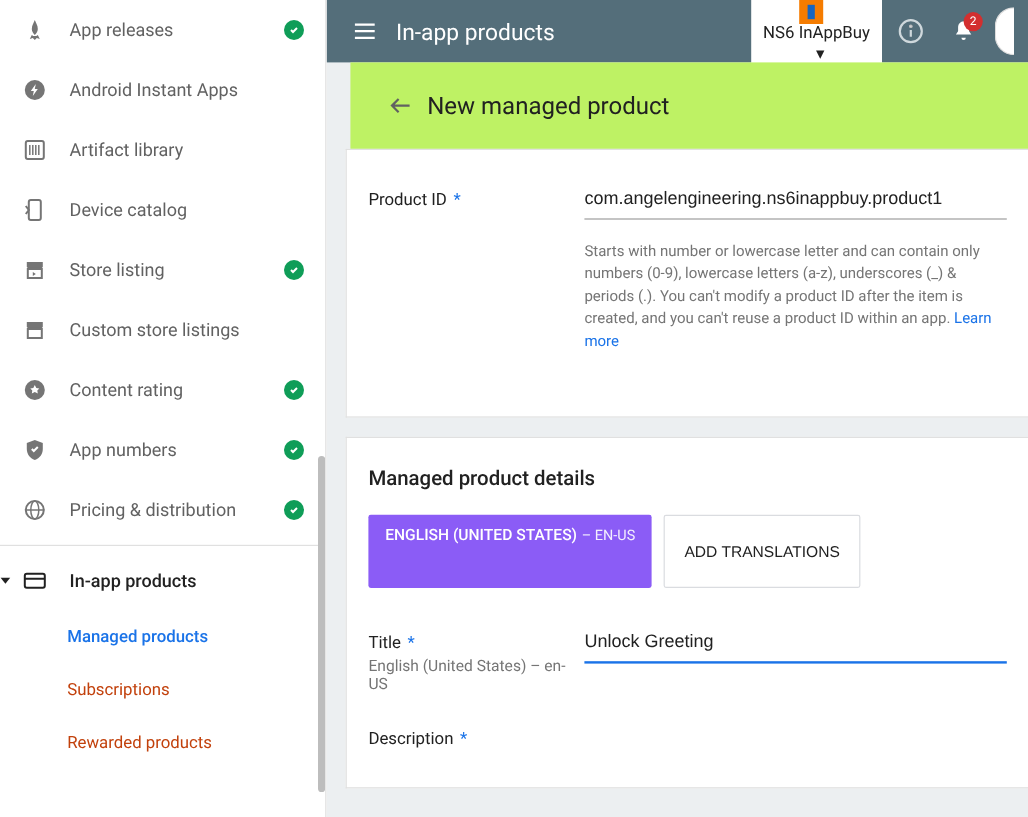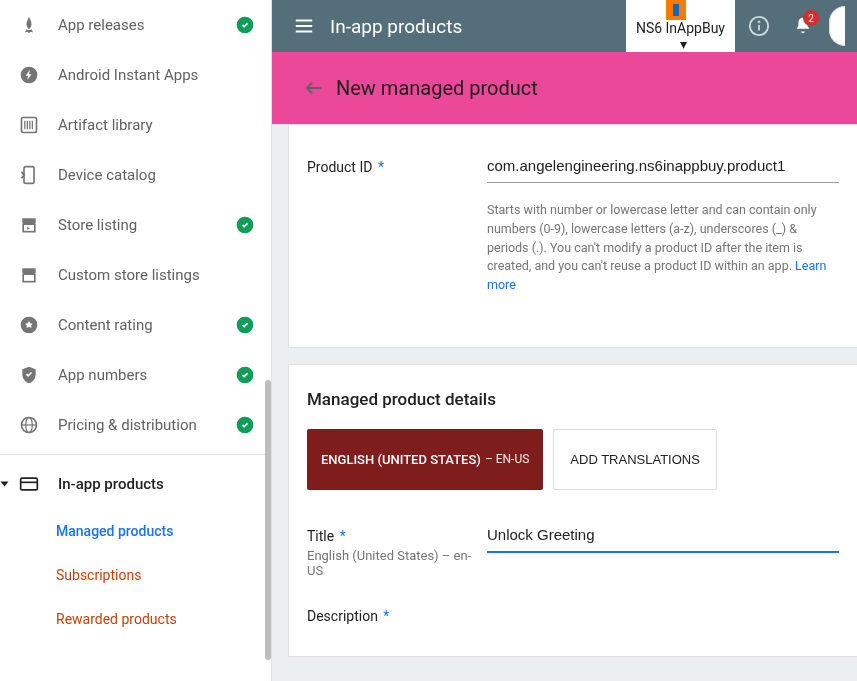--- a/index.html
+++ b/index.html
@@ -32,41 +32,41 @@
 .app-selector { background: #fff; border-radius: 3px; display: flex; align-items: center; padding: 6px 10px; cursor: pointer; color: #212121; font-size: 14px; flex-direction: column; }
 .app-selector-icon { width: 20px; height: 20px; background: #f57c00; margin-right: 8px; display: flex; align-items: center; justify-content: center; }
 .app-selector-icon::after { content: ''; width: 6px; height: 12px; background: #1565c0; }
 .app-selector-arrow { margin-left: 6px; }
 .top-icon { width: 40px; height: 40px; display: flex; align-items: center; justify-content: center; cursor: pointer; margin-left: 4px; position: relative; }
 .top-icon svg { width: 22px; height: 22px; fill: #fff; }
 .info-circle svg { fill: #bdbdbd; stroke: #bdbdbd; }
 .badge { position: absolute; top: 4px; right: 4px; background: #d32f2f; color: #fff; font-size: 10px; border-radius: 8px; min-width: 16px; height: 16px; display: flex; align-items: center; justify-content: center; padding: 0 3px; }
 .avatar-partial { width: 16px; height: 40px; background: #fff; border-radius: 20px 0 0 20px; margin-left: 6px; border: 1px solid #ddd; border-right: none; }
 
-.subheader { background: #ec4899; padding: 22px 28px; display: flex; align-items: center; }
+.subheader { background: #bef264; padding: 22px 28px; display: flex; align-items: center; margin-left: 20px; }
 .back-btn { width: 28px; height: 28px; display: flex; align-items: center; justify-content: center; cursor: pointer; margin-right: 8px; }
 .back-btn svg { width: 22px; height: 22px; fill: #616161; }
 .subheader-title { font-size: 20px; color: #212121; }
 
 .content { flex: 1; padding: 0 0 0 16px; overflow-y: auto; }
 .card { background: #fff; padding: 24px 18px 32px 18px; margin-bottom: 16px; border: 1px solid #e0e0e0; border-right: none; }
 .field-row { display: flex; align-items: flex-start; margin-bottom: 20px; }
 .field-label-col { width: 180px; flex-shrink: 0; padding-top: 10px; }
 .field-label { font-size: 14px; color: #212121; }
 .req { color: #1a73e8; margin-left: 2px; }
 .field-sublabel { font-size: 13px; color: #757575; margin-top: 4px; }
 .field-input-col { flex: 1; min-width: 0; }
 .text-input { width: 100%; border: none; border-bottom: 1px solid #9e9e9e; padding: 8px 0; font-size: 15px; color: #212121; outline: none; background: transparent; }
 .input-focused { border-bottom: 2px solid #1a73e8; }
 .help-text { font-size: 12.5px; color: #757575; margin-top: 18px; line-height: 1.5; }
 .help-text a { color: #1a73e8; text-decoration: none; cursor: pointer; }
 
 .section-title { font-size: 17px; font-weight: 500; margin-bottom: 20px; }
 .lang-row { display: flex; gap: 10px; margin-bottom: 28px; }
-.lang-chip { background: #7f1d1d; color: #fff; padding: 10px 14px; font-size: 13px; font-weight: 500; display: flex; align-items: center; border-radius: 2px; }
+.lang-chip { background: #8b5cf6; color: #fff; padding: 10px 14px; font-size: 13px; font-weight: 500; display: flex; border-radius: 2px; }
 .lang-chip-sub { font-weight: 400; font-size: 12px; opacity: 0.9; margin-left: 4px; }
 .add-trans-btn { background: #fff; border: 1px solid #dadce0; padding: 22px 16px; font-size: 13px; font-weight: 500; color: #212121; cursor: pointer; border-radius: 2px; }
 </style>
 </head>
 <body>
 
 <div class="app">
   <div class="sidebar">
 
     <div class="nav-item">

